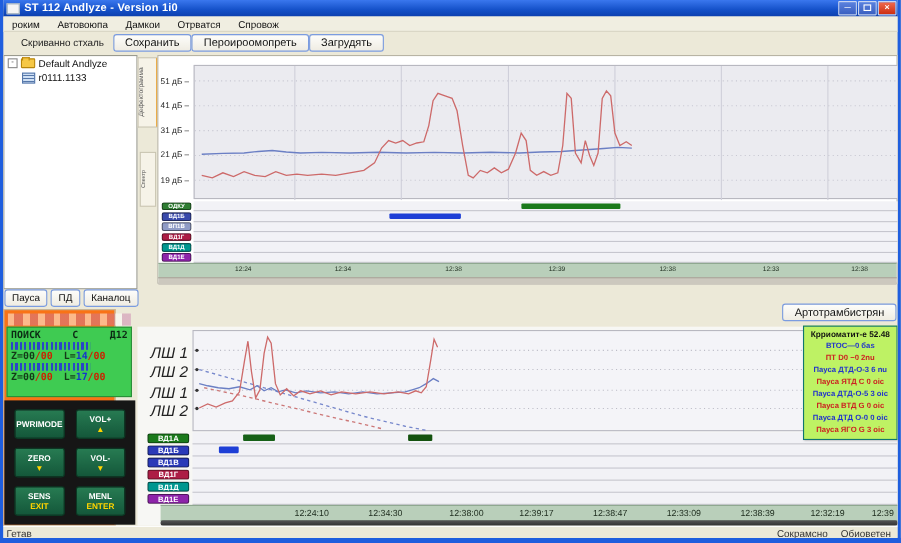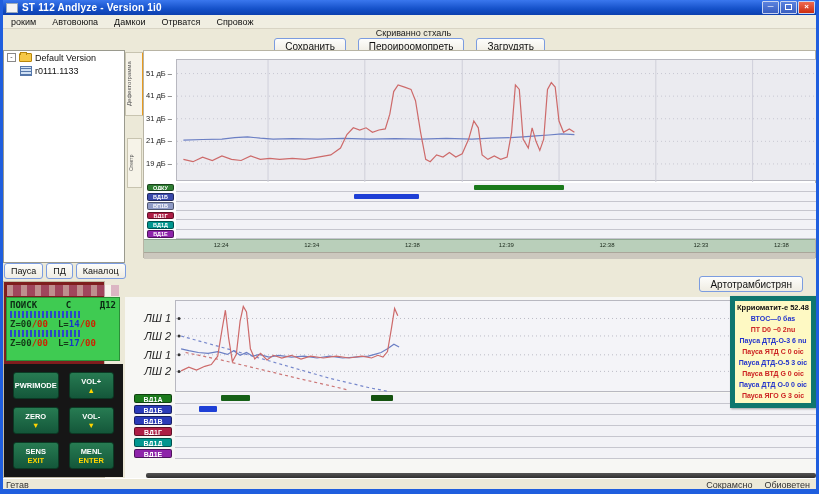--- a/index.html
+++ b/index.html
@@ -14,38 +14,38 @@
   .title{flex:1;white-space:nowrap;letter-spacing:.2px;}
   .winbtns{display:flex;gap:1px;margin-right:2px;}
   .wbtn{width:15px;height:11px;font-size:8px;line-height:10px;text-align:center;color:#fff;
     border:1px solid #c8d4f0;border-radius:1px;background:linear-gradient(#5b82de,#3a5fc0);}
   .wbtn.close{background:linear-gradient(#ef6a50,#cc2d10);}
   .maxglyph{display:inline-block;width:5px;height:4px;border:1px solid #fff;margin-top:2px;}
   
   .menubar{position:absolute;left:0;top:15px;right:0;height:13px;background:#f0eee1;
     display:flex;align-items:center;font-size:9px;color:#111;border-bottom:1px solid #d8d4c4;}
   .menu-item{padding:0 8px;}
-  .toolbar{position:absolute;left:12px;top:28px;right:0;height:21px;display:flex;align-items:center;font-size:9px;color:#222;flex-direction:column;}
+  .toolbar{position:absolute;left:12px;top:28px;right:0;height:21px;display:flex;align-items:center;font-size:9px;color:#222;}
   .tb-label{padding:0 8px 0 4px;}
   .btn{font-size:10px;color:#111;background:linear-gradient(#fdfdfb,#efece2);
-    border:1px solid #7b9ce0;border-radius:3px;padding:1px 10px;height:16px;line-height:13px;box-sizing:border-box;margin-right:12px;white-space:nowrap;}
+    border:1px solid #7b9ce0;border-radius:3px;padding:1px 10px;height:16px;line-height:13px;box-sizing:border-box;margin-right:0;white-space:nowrap;}
   
   .treebox{position:absolute;left:0;top:50px;width:120px;height:211px;background:#fff;
     border:1px solid #9a9a8e;font-size:9px;color:#111;overflow:hidden;}
   .trow{display:flex;align-items:center;height:13px;padding-left:3px;white-space:nowrap;}
   .trow.child{padding-left:16px;}
   .expand{width:7px;height:7px;border:1px solid #888;background:#fff;font-size:7px;line-height:5px;text-align:center;color:#444;margin-right:3px;}
   .folder{width:11px;height:7px;background:#f6c846;border:1px solid #b8860b;border-radius:1px;position:relative;margin-right:3px;}
   .folder::before{content:"";position:absolute;left:0;top:-2px;width:5px;height:2px;background:#f6c846;border:1px solid #b8860b;border-bottom:none;}
   .wavefile{width:10px;height:8px;background:#cfe0f4;border:1px solid #5577aa;margin-right:3px;
     background-image:repeating-linear-gradient(0deg,#5577aa 0 1px,transparent 1px 3px);}
   .leftbtns{position:absolute;left:1px;top:263px;display:flex;gap:3px;}
   .leftbtns .btn{margin:0;padding:1px 6px;font-size:9px;}
   
-  .device{position:absolute;left:0;top:281px;width:102px;height:197px;background:#7f1d1d;border:1px solid #c2bca6;box-sizing:border-box;text-decoration:underline;}
+  .device{position:absolute;left:0;top:281px;width:102px;height:197px;background:#f97316;border:1px solid #c2bca6;box-sizing:border-box;text-decoration:underline;}
   .pinkstrip{position:absolute;left:3px;top:3px;width:112px;height:11px;
     background:linear-gradient(90deg,#d494bc,#eab6d2 40%,#d9a0c4);
     background-image:repeating-linear-gradient(90deg,rgba(255,255,255,.5) 0 6px,rgba(200,120,170,.45) 6px 14px);}
   .lcd{position:absolute;left:2px;top:15px;width:114px;height:64px;background:#3fcb52;border:1px solid #2a8f38;
     font-family:"DejaVu Sans Mono",monospace;font-size:9px;font-weight:bold;color:#0c2a14;padding:2px 3px;box-sizing:border-box;}
   .lcdrow1{display:flex;justify-content:space-between;}
   .sigbar{height:7px;width:72px;margin:1px 0;
     background:repeating-linear-gradient(90deg,#2a45c8 0 2px,transparent 2px 4px);}
   .valrow{display:flex;}
   .valrow .grp2{margin-left:10px;}
@@ -76,27 +76,27 @@
   .axis{position:absolute;background:#b9cfba;border-top:1px solid #8fa890;border-bottom:1px solid #8fa890;color:#1c2a1c;}
   .uaxis{left:0;right:0;top:188px;height:12px;font-size:6px;}
   .axlab{position:absolute;top:2px;transform:translateX(-50%);white-space:nowrap;}
   .uscroll{position:absolute;left:0;right:0;top:201px;height:6px;background:#ccc8be;border-top:1px solid #aaa69a;}
   
   .midbtns{position:absolute;left:128px;top:276px;display:flex;}
   .autoscale{position:absolute;right:1px;top:276px;}
   
   .lpanel{position:absolute;left:122px;top:297px;right:0;height:181px;background:#f7f7f4;}
   .lplot{left:50px;top:3px;width:641px;height:92px;background:#f4f4f8;}
-  .tracklabs{position:absolute;left:8px;top:3px;width:40px;height:92px;font-size:11px;font-style:italic;color:#222;}
+  .tracklabs{position:absolute;left:8px;top:3px;width:40px;height:92px;font-size:14px;font-style:italic;color:#222;}
   .tlab{position:absolute;right:2px;white-space:nowrap;}
   .llanes{left:50px;top:96px;width:641px;height:66px;}
   .lchcol{left:9px;top:96px;width:38px;height:66px;}
   .laxis{left:21px;right:0;top:162px;height:13px;font-size:8px;}
   .lscroll{position:absolute;left:21px;right:0;top:176px;height:5px;background:linear-gradient(#555,#303030);border-radius:2px;}
-  .legend{position:absolute;right:0;top:-1px;width:86px;background:#fef9c3;border:5px solid #0f766e;
+  .legend{position:absolute;right:0;top:-1px;width:86px;background:#bef264;border:1px solid #0f766e;
     box-shadow:1px 1px 2px rgba(0,0,0,.35);font-size:7px;font-weight:bold;text-align:center;padding:2px 1px;box-sizing:border-box;z-index:5;}
   .legend .ltitle{color:#111;font-size:7.5px;margin-bottom:1px;}
   .legend .lline{line-height:11px;white-space:nowrap;}
   
   .statusbar{position:absolute;left:0;right:0;top:478px;height:11px;background:#ece9d8;border-top:1px solid #fff;
     font-size:9px;color:#333;display:flex;align-items:center;}
   .statusbar .sleft{padding-left:3px;flex:1;}
   .statusbar .sright{display:flex;gap:12px;padding-right:6px;}
   svg{position:absolute;left:0;top:0;}
 </style>
@@ -125,21 +125,21 @@
 
   <div class="toolbar">
     <span class="tb-label">Скриванно стхаль</span>
     <span id="toolbarBtns"><button class="btn">Сохранить</button><button class="btn">Пероироомопреть</button><button class="btn">Загрудять</button></span>
   </div>
 
   <div class="treebox">
     <div class="trow">
       <span class="expand">-</span>
       <span class="folder"></span>
-      <span>Default Version</span>
+      <span>Default Andlyze</span>
     </div>
     <div class="trow child">
       <span class="wavefile"></span>
       <span>r0111.1133</span>
     </div>
   </div>
 
   <div class="leftbtns" id="leftBtns">
       <button class="btn">Пауса</button>
       <button class="btn">ПД</button>
@@ -293,20 +293,31 @@
         <div class="lane" style="top: 0px; height: 11px;"></div>
         <div class="lane" style="top: 11px; height: 11px;"></div>
         <div class="lane" style="top: 22px; height: 11px;"></div>
         <div class="lane" style="top: 33px; height: 11px;"></div>
         <div class="lane" style="top: 44px; height: 11px;"></div>
         <div class="lane" style="top: 55px; height: 11px;"></div>
         <div class="evbar" style="left: 3.7%; width: 2.9%; top: 13px; height: 6px; background: rgb(30, 63, 214);"></div>
         <div class="evbar" style="left: 7.2%; width: 4.5%; top: 2px; height: 6px; background: rgb(23, 97, 23);"></div>
         <div class="evbar" style="left: 30.6%; width: 3.4%; top: 2px; height: 6px; background: rgb(20, 82, 15);"></div>
       </div>
+    <div class="axis laxis" id="lAxis">
+        <span class="axlab" style="left: 20.5%;">12:24:10</span>
+        <span class="axlab" style="left: 30.5%;">12:34:30</span>
+        <span class="axlab" style="left: 41.5%;">12:38:00</span>
+        <span class="axlab" style="left: 51%;">12:39:17</span>
+        <span class="axlab" style="left: 61%;">12:38:47</span>
+        <span class="axlab" style="left: 71%;">12:33:09</span>
+        <span class="axlab" style="left: 81%;">12:38:39</span>
+        <span class="axlab" style="left: 90.5%;">12:32:19</span>
+        <span class="axlab" style="left: 98%;">12:39</span>
+      </div>
     <div class="lscroll"></div>
     <div class="legend" id="legendBox">
       <div class="ltitle">Крриоматит-е 52.48</div>
     <div class="lline" style="color: rgb(34, 51, 204);">ВТОС—0 бas</div>
         <div class="lline" style="color: rgb(204, 34, 34);">ПТ D0 −0 2nu</div>
         <div class="lline" style="color: rgb(34, 51, 204);">Пауса ДТД-О-3 6 nu</div>
         <div class="lline" style="color: rgb(204, 34, 34);">Пауса ЯТД С 0 оіс</div>
         <div class="lline" style="color: rgb(34, 51, 204);">Пауса ДТД-О-5 3 оіс</div>
         <div class="lline" style="color: rgb(204, 34, 34);">Пауса ВТД G 0 оіс</div>
         <div class="lline" style="color: rgb(34, 51, 204);">Пауса ДТД О-0 0 оіс</div>

